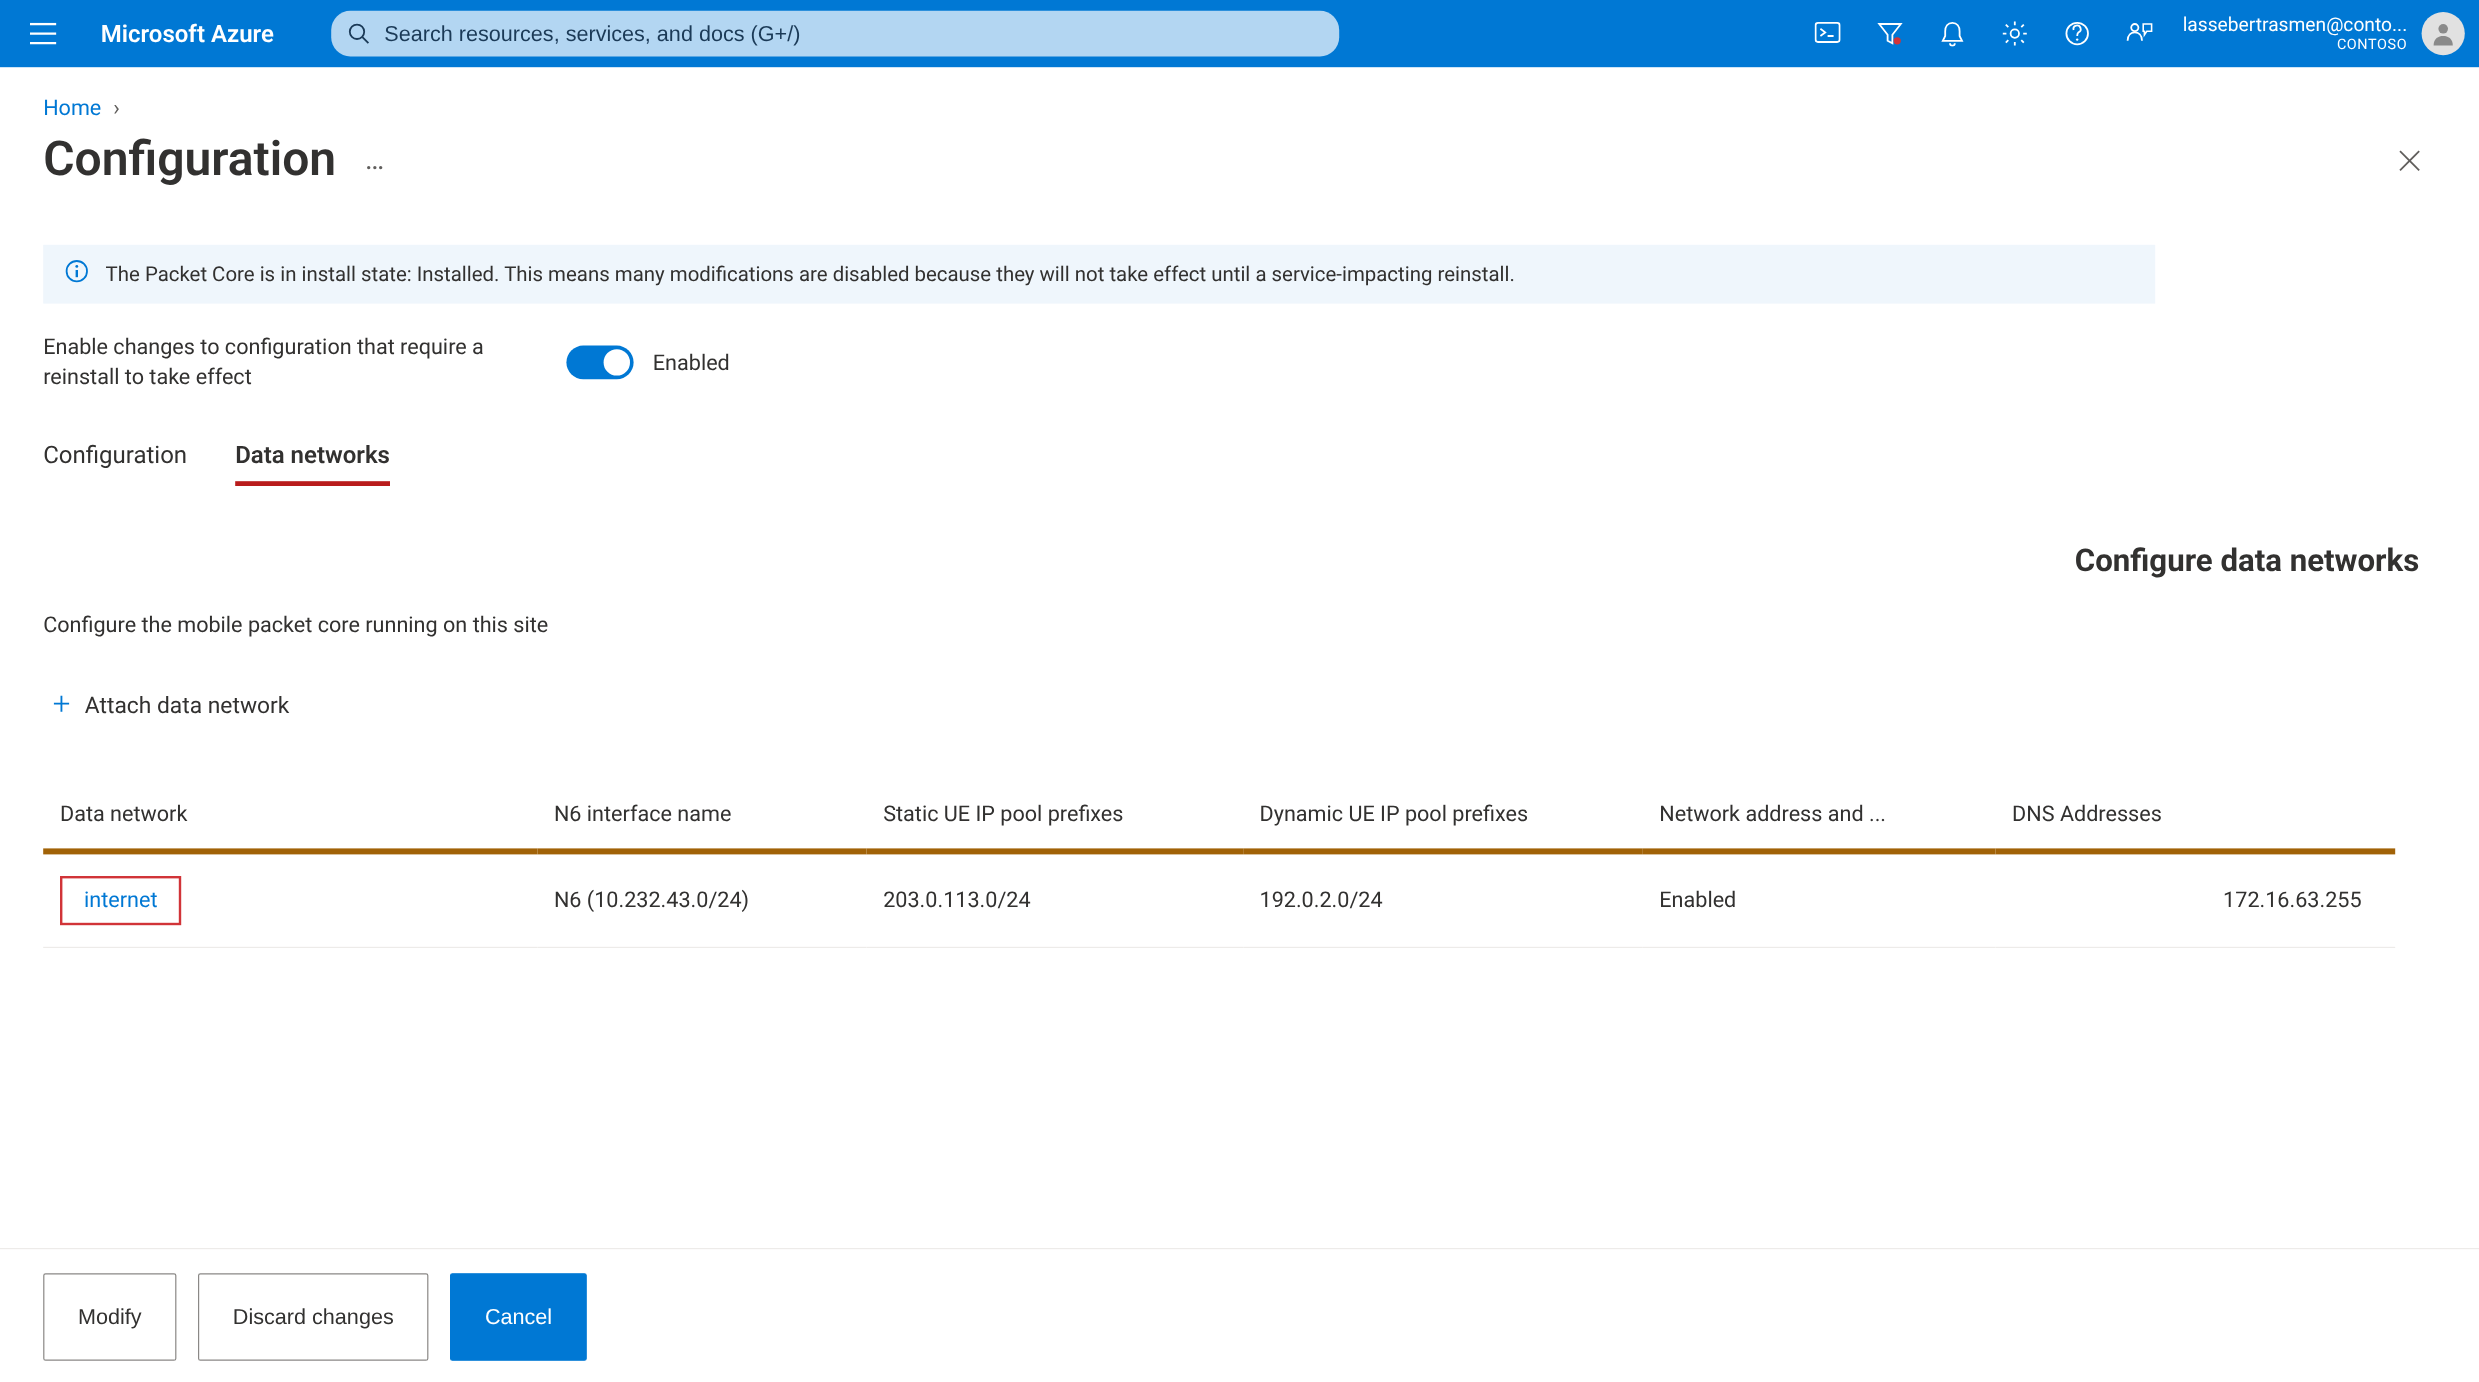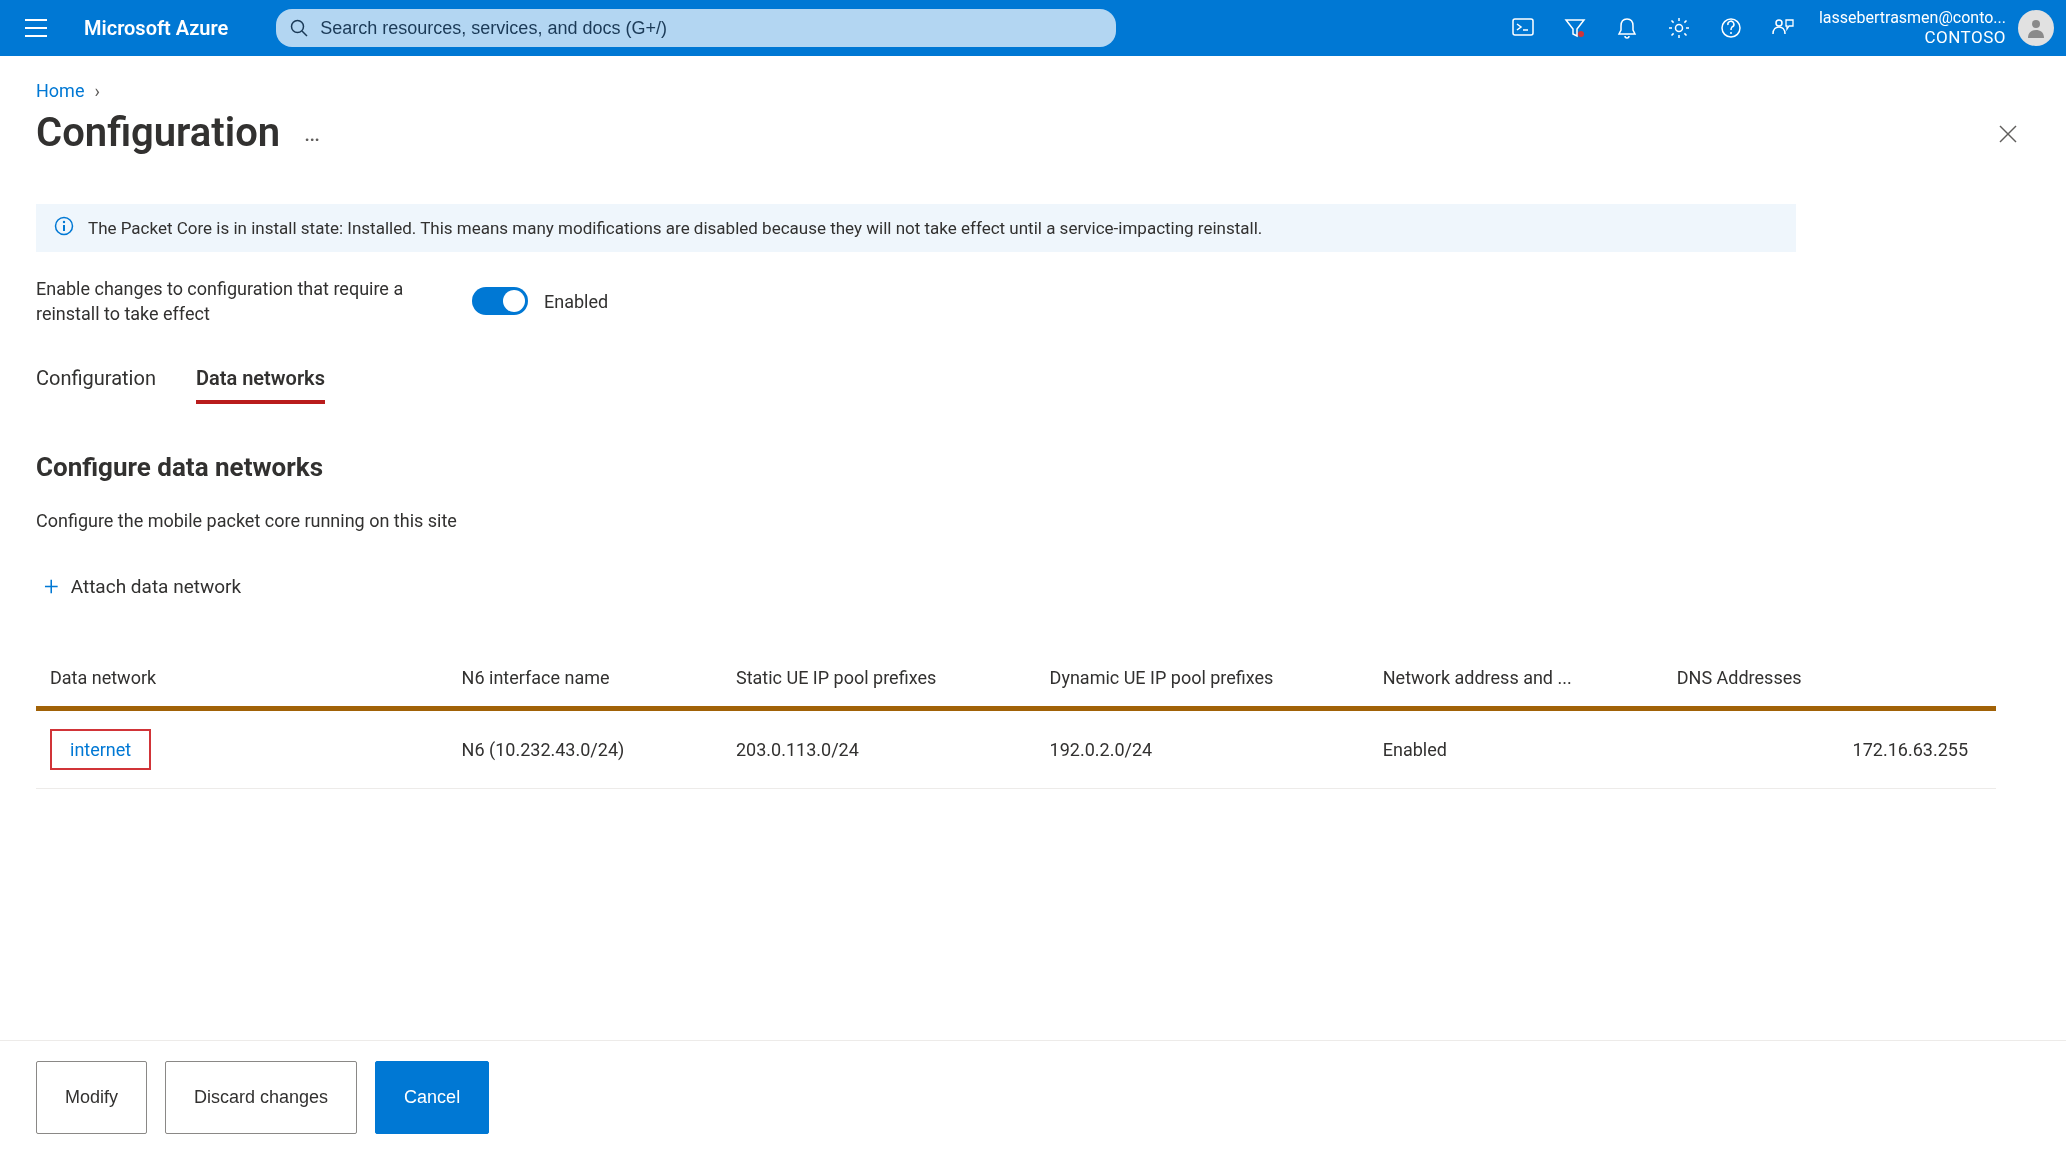--- a/index.html
+++ b/index.html
@@ -73,21 +73,21 @@
     align-items: center;
     margin-left: 12px;
     gap: 12px;
     justify-content: center;
   }
   .account-text {
     text-align: right;
     line-height: 1.2;
   }
   .account-email { font-size: 16px; }
-  .account-dir { font-size: 17px; letter-spacing: 0.5px; }
+  .account-dir { font-size: 12px; letter-spacing: 0.5px; }
   .avatar {
     width: 36px; height: 36px;
     border-radius: 50%;
     background: #e1e1e1;
     display: flex; align-items: center; justify-content: center;
     color: #8a8a8a;
     font-size: 20px;
   }
 
   
@@ -190,20 +190,21 @@
   .tab.active {
     font-weight: 600;
     border-bottom: 4px solid #b91c1c;
   }
 
   
   .section-title {
     font-size: 26px;
     font-weight: 700;
     margin-bottom: 28px;
+    text-align: right;
   }
   .section-desc {
     font-size: 18px;
     margin-bottom: 40px;
   }
   .attach-row {
     display: flex;
     align-items: center;
     gap: 12px;
     font-size: 19px;

